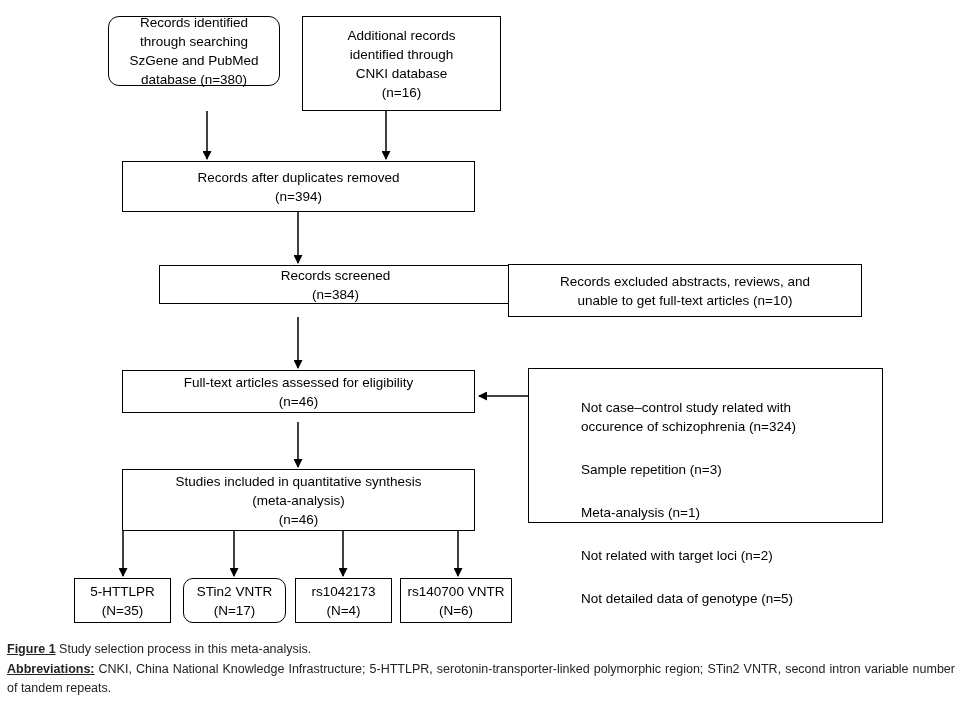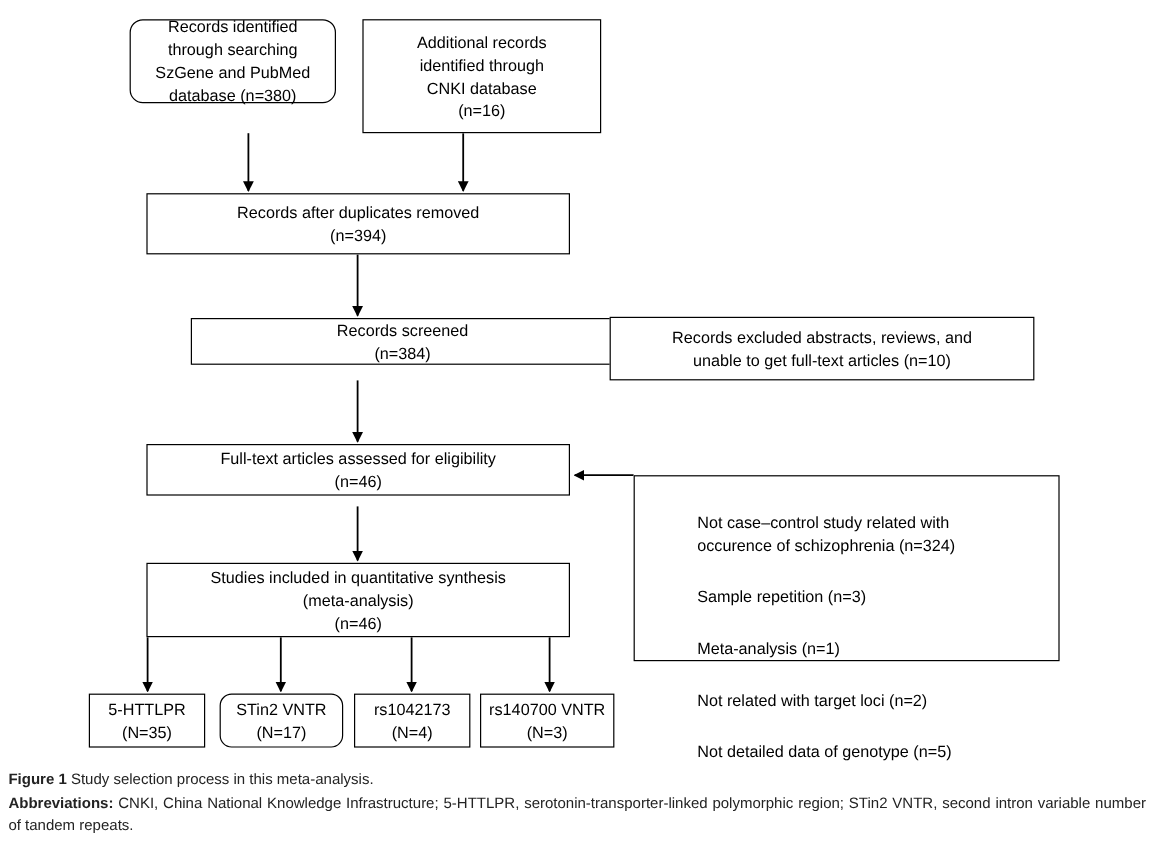--- a/index.html
+++ b/index.html
@@ -26,21 +26,20 @@
     justify-content: center;
     text-align: center;
     font-size: 13.5px;
     line-height: 19px;
     white-space: pre-line;
   }
   .fbox.list {
     display: block;
     text-align: left;
     padding: 10px 8px 16px 52px;
-    margin-top: 28px;
   }
   .fbox.list .excl-item {
     white-space: pre-line;
     margin-bottom: 5px;
   }
   #arrow-layer {
     position: absolute;
     left: 0; top: 0;
     width: 962px; height: 702px;
     pointer-events: none;
@@ -52,20 +51,21 @@
     width: 948px;
     font-size: 12.5px;
     line-height: 19.5px;
     color: #232323;
   }
   .caption .abbr-par {
     text-align: justify;
   }
   .caption b {
     font-weight: bold;
+    text-decoration: underline;
   }
   
   #box-identified-szgene   { left: 108px; top: 16px;  width: 172px; height: 70px; border-radius: 11px; }
   #box-identified-cnki     { left: 302px; top: 16px;  width: 199px; height: 95px; }
   #box-duplicates-removed  { left: 122px; top: 161px; width: 353px; height: 51px; }
   #box-screened            { left: 122px; top: 265px; width: 353px; height: 39px; margin-left: 37px; }
   #box-excluded-screening  { left: 508px; top: 264px; width: 354px; height: 53px; }
   #box-fulltext-assessed   { left: 122px; top: 370px; width: 353px; height: 43px; }
   #box-excluded-fulltext   { left: 528px; top: 368px; width: 355px; height: 155px; }
   #box-included            { left: 122px; top: 469px; width: 353px; height: 62px; }
@@ -130,20 +130,20 @@
 (meta-analysis)
 (n=46)</div>
 
   <div class="fbox" id="box-subgroup-0">5-HTTLPR
 (N=35)</div>
   <div class="fbox" id="box-subgroup-1">STin2 VNTR
 (N=17)</div>
   <div class="fbox" id="box-subgroup-2">rs1042173
 (N=4)</div>
   <div class="fbox" id="box-subgroup-3">rs140700 VNTR
-(N=3)</div>
+(N=6)</div>
 
   <div class="caption">
     <div class="fig-par"><b>Figure 1</b><span> Study selection process in this meta-analysis.</span></div>
     <div class="abbr-par"><b>Abbreviations:</b><span> CNKI, China National Knowledge Infrastructure; 5-HTTLPR, serotonin-transporter-linked polymorphic region; STin2 VNTR, second intron variable number of tandem repeats.</span></div>
   </div>
 
 </div>
 
 </body></html>

